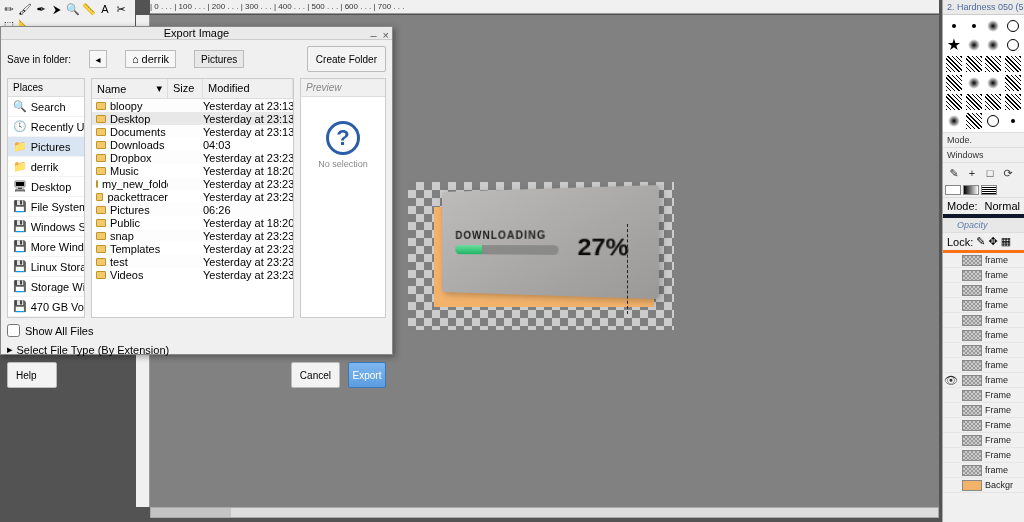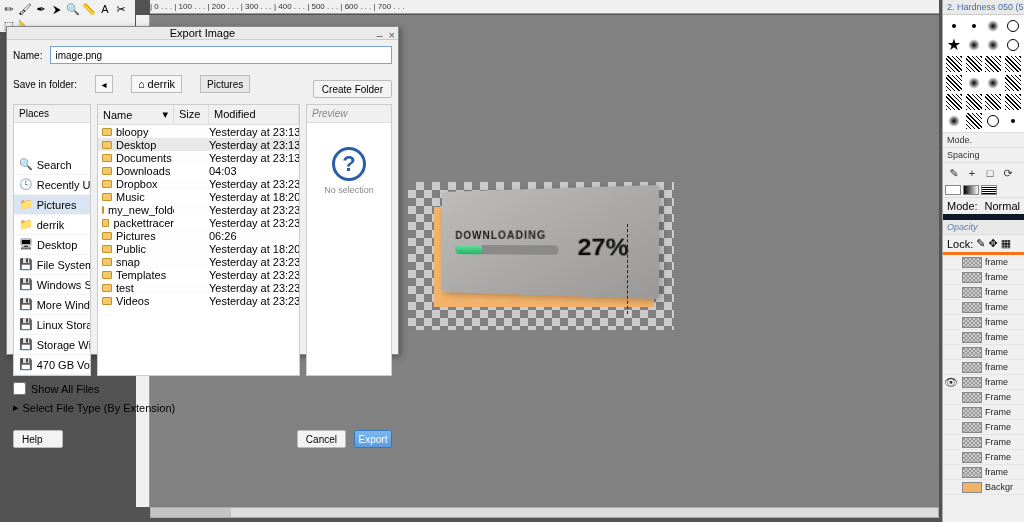--- a/index.html
+++ b/index.html
@@ -49,49 +49,49 @@
 .brush-cell { width:18px; height:18px; display:flex; align-items:center; justify-content:center; font-size:10px; color:#000; background:#fff; }
 .brush-cell .dot { width:4px; height:4px; background:#000; border-radius:50%; }
 .brush-cell .fuzzy { width:12px; height:12px; background:radial-gradient(#000,transparent 70%); border-radius:50%; }
 .brush-cell .circ { width:12px;height:12px;border:1px solid #000;border-radius:50%; background:#fff; }
 .brush-cell .star { font-size:16px; line-height:1; }
 .brush-cell .tex { width:16px;height:16px; background: repeating-linear-gradient(45deg,#000 0 1px,#fff 1px 3px); }
 .panel-row { padding:2px 4px; font-size:9px; border-top:1px solid #ddd; color:#333; }
 .tool-row { display:flex; gap:4px; padding:3px 4px; border-top:1px solid #ddd; }
 .tool-row span { width:14px; height:14px; display:flex; align-items:center; justify-content:center; font-size:11px; color:#333; }
 .mode-row { display:flex; justify-content:space-between; padding:2px 4px; border-top:1px solid #ddd; font-size:9px; }
-.opac { padding:2px 4px; font-size:9px; background:#e8e8e8; border-top:6px solid #0f172a; color:#5a7bad; font-style:italic; }
+.opac { padding:2px 14px; font-size:9px; background:#e8e8e8; border-top:4px solid #0f172a; color:#5a7bad; font-style:italic; }
 .lock-row{display:flex;gap:3px;padding:2px 4px;border-top:1px solid #ddd;font-size:9px;align-items:center;}
 .layers { flex:1; overflow:auto; border-top:3px solid #f97316; }
 .layer-row{display:flex;align-items:center;height:15px;border-bottom:1px solid #e5e5e5;}
 .eye{width:16px;display:flex;justify-content:center;color:#333;}
 .thumb{width:20px;height:11px;margin:0 3px;background-image:
  linear-gradient(45deg,#ccc 25%,transparent 25%),linear-gradient(-45deg,#ccc 25%,transparent 25%),
  linear-gradient(45deg,transparent 75%,#ccc 75%),linear-gradient(-45deg,transparent 75%,#ccc 75%);
  background-size:4px 4px;background-position:0 0,0 2px,2px -2px,-2px 0;background-color:#999;border:1px solid #888;}
 .thumb.orange{background:#f3b26a;border:1px solid #888;}
 .layer-name{font-size:9px;color:#222;white-space:nowrap;overflow:hidden;}
 
 
-.dialog { position:absolute; left:6px; top:26px; width:393px; height:329px; background:#f0f0f0; border:1px solid #888; box-shadow:2px 2px 6px rgba(0,0,0,.35); display:flex; flex-direction:column;}
+.dialog { position:absolute; left:0; top:26px; width:393px; height:329px; background:#f0f0f0; border:1px solid #888; box-shadow:2px 2px 6px rgba(0,0,0,.35); display:flex; flex-direction:column;}
 .dlg-title { height:18px; background:#eaeaea; border-bottom:1px solid #ccc; display:flex; align-items:center; justify-content:center; font-size:10px; position:relative;}
 .dlg-title .winbtns { position:absolute; right:3px; top:2px; display:flex; gap:6px; color:#555;}
 .dlg-body { flex:1; display:flex; flex-direction:column; padding:6px; gap:6px;}
 .name-row{display:flex; align-items:center; gap:8px;}
 .name-row label{font-size:10px;}
 .name-row input{flex:1; height:18px; border:1px solid #7aa3d6; padding:0 4px; font-size:10px; background:#fff;}
 .folder-row{display:flex; align-items:center; gap:18px;}
 .folder-row .lbl{font-size:10px;}
 .crumb{height:18px;border:1px solid #bbb;background:#f7f7f7;padding:0 6px;display:flex;align-items:center;font-size:10px;gap:3px;}
 .crumb.arrow{width:18px;justify-content:center;}
 .crumb.active{background:#e8e8e8;}
-.btn{height:18px;padding:0 8px;border:1px solid #bbb;background:#f3f3f3;font-size:10px;display:flex;align-items:center;border-radius:2px;cursor:default;margin-top:10px;}
+.btn{height:18px;padding:12px 8px;border:1px solid #bbb;background:#f3f3f3;font-size:10px;display:flex;align-items:center;border-radius:2px;cursor:default;}
 .spacer{flex:1;}
 .main-cols{flex:1;display:flex;gap:6px;min-height:0;}
-.places{width:78px;border:1px solid #ccc;background:#fff;display:flex;flex-direction:column;overflow:hidden;gap:32px;}
+.places{width:78px;border:1px solid #ccc;background:#fff;display:flex;flex-direction:column;overflow:hidden;}
 .places-hd{font-size:10px;padding:3px 5px;border-bottom:1px solid #ddd;background:#f0f0f0;}
 .place-item{font-size:10px;padding:3px 5px;display:flex;align-items:center;gap:4px;border-bottom:1px solid #f3f3f3;white-space:nowrap;overflow:hidden;}
 .place-item.selected{background:#d9e5f3;}
 .filelist{flex:1;border:1px solid #ccc;background:#fff;display:flex;flex-direction:column;min-width:0;}
 .fl-head{display:flex;font-size:10px;border-bottom:1px solid #ddd;background:#f0f0f0;}
 .fl-head div{padding:3px 5px;border-right:1px solid #ddd;}
 .col-name{flex:1;display:flex;justify-content:space-between;align-items:center;}
 .col-size{width:35px;}
 .col-mod{width:90px;}
 .fl-body{flex:1;overflow:auto;}
@@ -228,21 +228,21 @@
           <div class="tex"></div>
         </div>
         <div class="brush-cell">
           <div class="circ"></div>
         </div>
         <div class="brush-cell">
           <div class="dot"></div>
         </div>
       </div>
     <div class="panel-row">Mode.</div>
-    <div class="panel-row">Spacing</div>
+    <div class="panel-row">Windows</div>
     <div class="tool-row">
       <span>✎</span>
       <span>+</span>
       <span>□</span>
       <span>⟳</span>
     </div>
     <div class="patch-row">
       <div class="patch"></div>
       <div class="patch grad"></div>
       <div class="patch" style="background:repeating-linear-gradient(0deg,#000 0 1px,#fff 1px 2px);"></div>
@@ -344,24 +344,20 @@
 
   <div class="dialog">
     <div class="dlg-title">
       <span>Export Image</span>
       <div class="winbtns">
         <span>–</span>
         <span>×</span>
       </div>
     </div>
     <div class="dlg-body">
-      <div class="name-row">
-        <label>Name:</label>
-        <input type="text" value="image.png" style="">
-      </div>
       <div class="folder-row">
         <span class="lbl">Save in folder:</span>
         <div class="crumb arrow">◂</div>
         <div class="crumb">
             <span>⌂</span>
             <span>derrik</span>
           </div>
         <div class="crumb active">Pictures</div>
         <div class="spacer"></div>
         <div class="btn">Create Folder</div>

